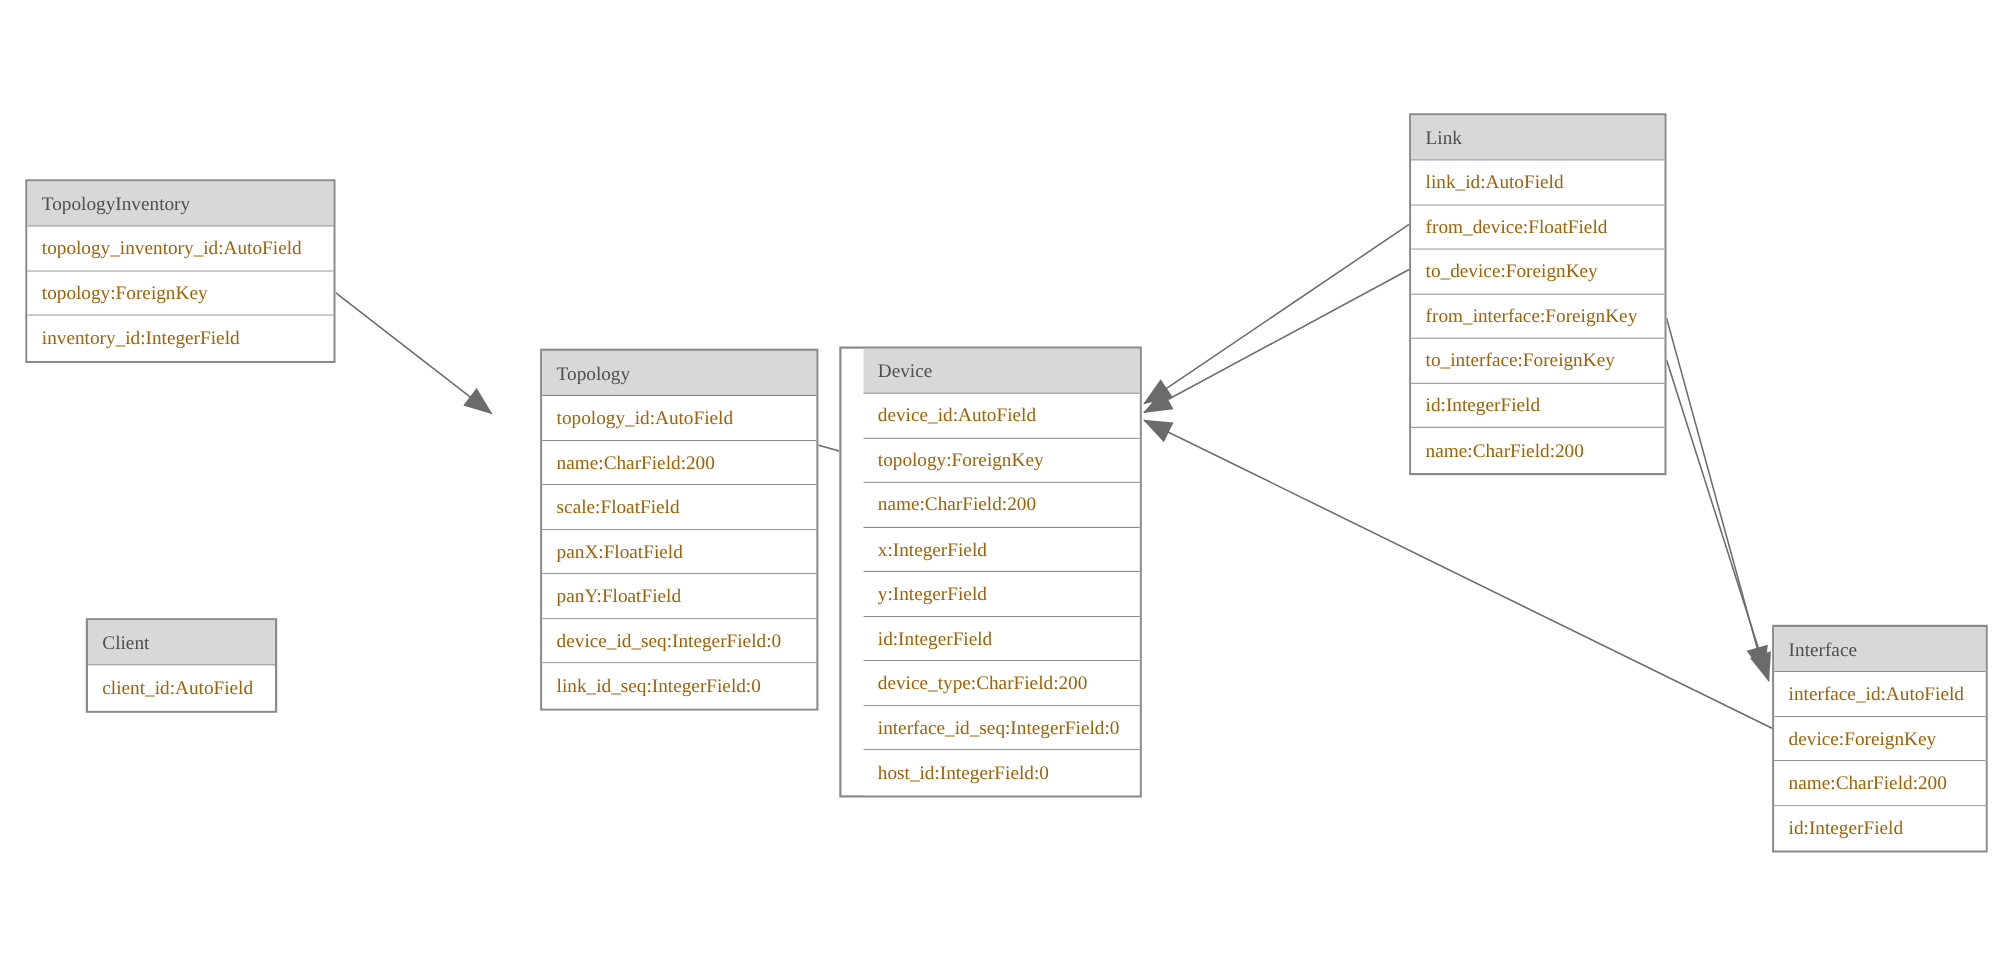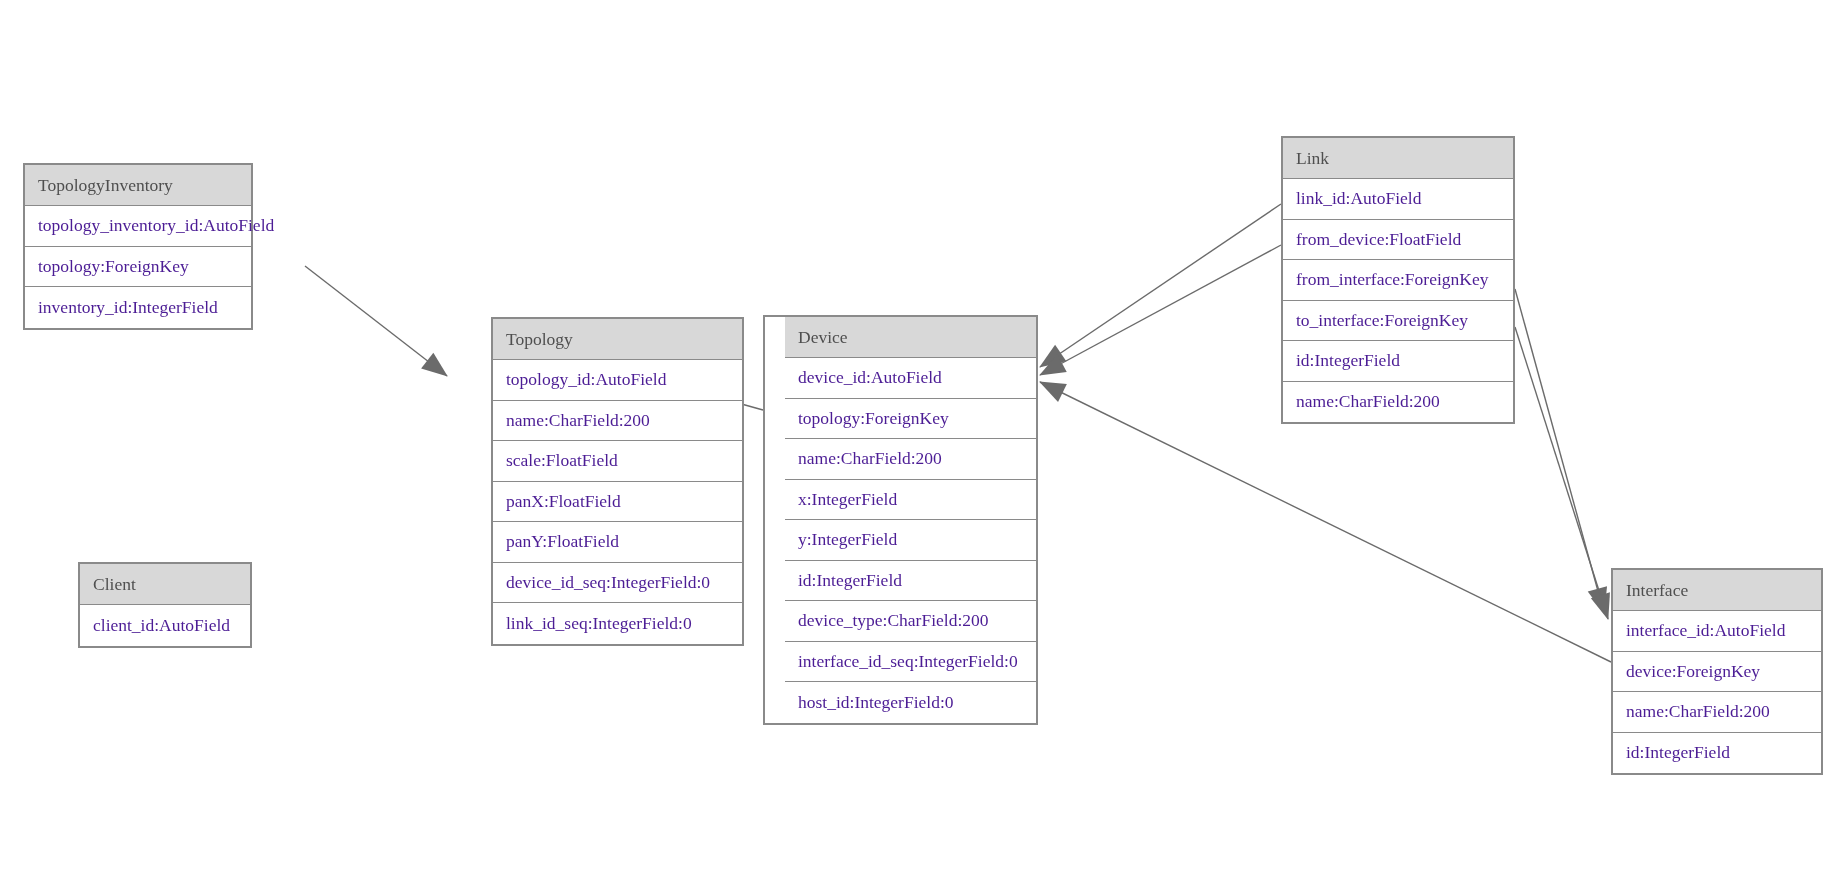--- a/index.html
+++ b/index.html
@@ -40,21 +40,21 @@
     white-space: nowrap;
   }
   .entity .row {
     box-sizing: border-box;
     height: 40.5px;
     border-bottom: 1.5px solid #8a8a8a;
     display: flex;
     align-items: center;
     padding: 0 13px;
     font-size: 17.5px;
-    color: #4c1d95;
+    color: #a16207;
     white-space: nowrap;
     background: #ffffff;
   }
   .entity .row:last-child {
     border-bottom: none;
   }
 </style>
 </head>
 <body>
 
@@ -68,21 +68,21 @@
     </defs>
     <line x1="305" y1="266" x2="447" y2="376" stroke="#6b6b6b" stroke-width="1.4" marker-end="url(#arrow)"></line>
     <line x1="763" y1="410" x2="702" y2="393" stroke="#6b6b6b" stroke-width="1.4" marker-end="url(#arrow)"></line>
     <line x1="1281" y1="204" x2="1040" y2="367" stroke="#6b6b6b" stroke-width="1.4" marker-end="url(#arrow)"></line>
     <line x1="1281" y1="245" x2="1040" y2="375" stroke="#6b6b6b" stroke-width="1.4" marker-end="url(#arrow)"></line>
     <line x1="1611" y1="662" x2="1040" y2="382" stroke="#6b6b6b" stroke-width="1.4" marker-end="url(#arrow)"></line>
     <line x1="1515" y1="289" x2="1604" y2="613" stroke="#6b6b6b" stroke-width="1.4" marker-end="url(#arrow)"></line>
     <line x1="1515" y1="327" x2="1608" y2="619" stroke="#6b6b6b" stroke-width="1.4" marker-end="url(#arrow)"></line>
   </svg>
 
-  <div class="entity" style="left:23px; top:163px; width:230px;">
+  <div class="entity" style="left:23px; top:163px; width:282px;">
     <div class="hdr">TopologyInventory</div>
     <div>
         <div class="row">topology_inventory_id:AutoField</div>
         <div class="row">topology:ForeignKey</div>
         <div class="row">inventory_id:IntegerField</div>
       </div>
   </div>
 
   <div class="entity" style="left:447px; top:317px; width:253px;margin-left:44px;">
     <div class="hdr">Topology</div>
@@ -112,33 +112,34 @@
         <div class="row">name:CharField:200</div>
         <div class="row">x:IntegerField</div>
         <div class="row">y:IntegerField</div>
         <div class="row">id:IntegerField</div>
         <div class="row">device_type:CharField:200</div>
         <div class="row">interface_id_seq:IntegerField:0</div>
         <div class="row">host_id:IntegerField:0</div>
       </div>
   </div>
 
-  <div class="entity" style="left:1281px; top:103px; width:234px;margin-top:33px;">
+  <div class="entity" style="left:1281px; top:103px; width:234px;">
     <div class="hdr">Link</div>
     <div>
         <div class="row">link_id:AutoField</div>
         <div class="row">from_device:FloatField</div>
+        <div class="row">to_device:ForeignKey</div>
         <div class="row">from_interface:ForeignKey</div>
         <div class="row">to_interface:ForeignKey</div>
         <div class="row">id:IntegerField</div>
         <div class="row">name:CharField:200</div>
       </div>
   </div>
 
-  <div class="entity" style="left:1611px; top:568px; width:212px;">
+  <div class="entity" style="left:1611px; top:568px; width:196px;">
     <div class="hdr">Interface</div>
     <div>
         <div class="row">interface_id:AutoField</div>
         <div class="row">device:ForeignKey</div>
         <div class="row">name:CharField:200</div>
         <div class="row">id:IntegerField</div>
       </div>
   </div>
 
 </div>

